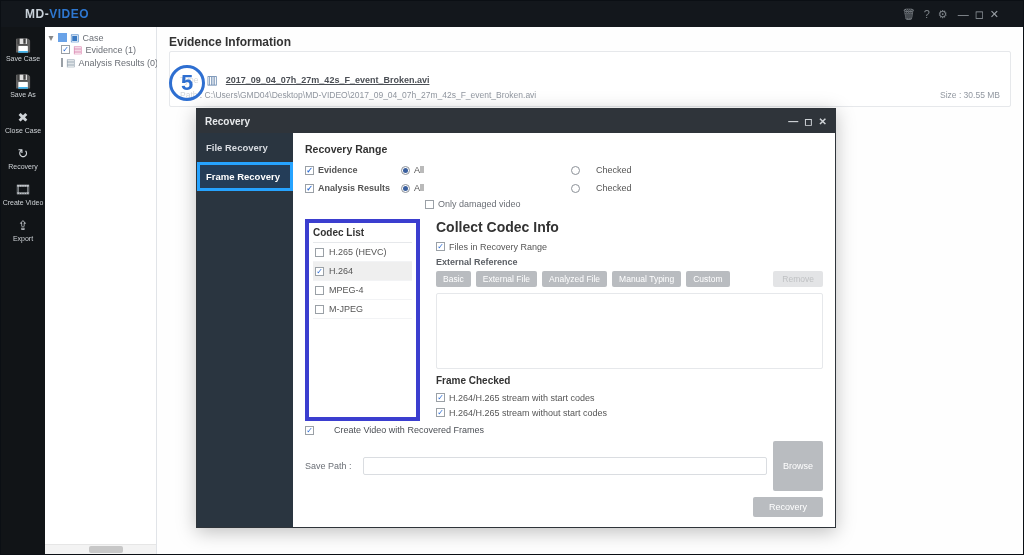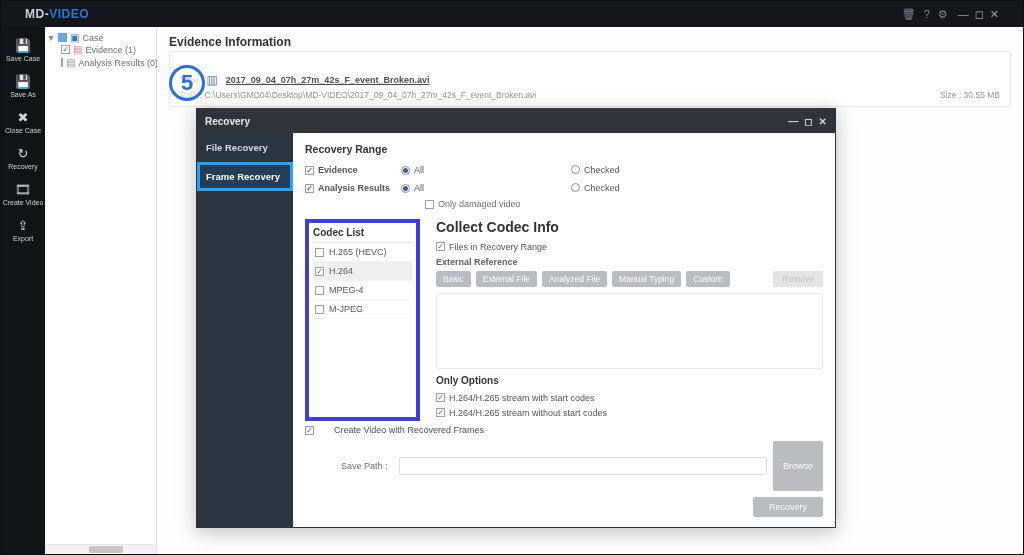--- a/index.html
+++ b/index.html
@@ -57,21 +57,21 @@
   .dlg-side { width:96px; background:#2a3540; color:#d7dbe0;}
   .dlg-side .sitem { padding:9px 9px; font-size:9.5px; font-weight:600; cursor:pointer;}
   .dlg-side .sitem.active { background:#243d58; outline:3px solid #26a3ff; outline-offset:-3px; color:#fff;}
   .dlg-panel { flex:1; padding:8px 12px 10px 12px; overflow:hidden; display:flex; flex-direction:column; position:relative;}
 
   .sect { font-size:10.5px; font-weight:700; color:#333; margin:2px 0 6px;}
   .rowline { display:flex; align-items:center; gap:10px; font-size:9px; color:#555; height:18px;}
   .rowline .rlabel { width:86px; font-weight:600; display:flex; align-items:center; gap:4px;}
   .rowline .rlabel .cb.check::after{color:#2b6cd4;}
   .rowline .col-all { width:160px; display:flex; align-items:center; gap:4px;}
-  .rowline .col-chk { display:flex; align-items:flex-start; gap:4px;}
+  .rowline .col-chk { display:flex; align-items:flex-end; gap:16px;}
   .radio { width:9px; height:9px; border:1px solid #8c9198; border-radius:50%; display:inline-flex; align-items:center; justify-content:center;}
   .radio.on::after { content:""; width:5px; height:5px; border-radius:50%; background:#3a5f9e; display:block;}
   .subopt { margin-left:120px; display:flex; align-items:center; gap:4px; font-size:9px; color:#6b6f76; height:14px;}
 
   
   .codec { display:flex; gap:16px; margin-top:8px; flex:1; min-height:0;}
   .codec-left { width:99px; }
   .codec-left .hdr { font-size:10px; font-weight:700; color:#333; padding-bottom:4px;}
   .codec-left .list { border-top:1px solid #e6e8eb;}
   .codec-left .li { display:flex; align-items:center; gap:5px; font-size:9px; padding:4px 2px; border-bottom:1px solid #f2f3f5;}
@@ -85,21 +85,21 @@
   .btnrow { display:flex; gap:5px; align-items:center;}
   .chip { background:#b9bcc0; color:#fff; font-size:8.5px; padding:3px 7px; border-radius:2px; cursor:pointer;}
   .rmv { margin-left:auto; background:#e3e4e6; color:#bfc1c3; font-size:8.5px; padding:3px 9px; border-radius:2px;}
   .refbox { margin-top:6px; height:76px; border:1px solid #e6e8eb; border-radius:2px; background:#fff;}
   .frmopt { margin-top:6px;}
   .frmopt .hdr2 { font-size:10px; font-weight:700; color:#333; margin-bottom:4px;}
 
   .dlg-bottom { margin-top:auto; padding-top:4px;}
   .create-line { display:flex; align-items:flex-end; gap:20px; font-size:9px; font-weight:400; color:#4b4f55;}
   .save-row { display:flex; align-items:center; gap:6px; margin-top:6px;}
-  .save-row .slabel { font-size:9px; color:#6b6f76; width:52px;margin-left:36px;}
+  .save-row .slabel { font-size:9px; color:#6b6f76; width:52px;}
   .save-row input { flex:1; height:18px; border:1px solid #dadde1; border-radius:2px; padding:0 4px; font-size:9px;}
   .btn { background:#b9bcc0; color:#fff; font-size:9px; padding:20px 10px; border-radius:2px; cursor:pointer;}
   .final { display:flex; justify-content:flex-end; margin-top:6px;}
 </style>
 </head>
 <body>
 
 <div class="app">
 
   <div class="titlebar">
@@ -269,21 +269,21 @@
               <span class="chip">Basic</span>
               <span class="chip">External File</span>
               <span class="chip">Analyzed File</span>
               <span class="chip">Manual Typing</span>
               <span class="chip">Custom</span>
               <span class="rmv">Remove</span>
             </div>
             <div class="refbox"></div>
 
             <div class="frmopt">
-              <div class="hdr2">Only Options</div>
+              <div class="hdr2">Frame Checked</div>
               <div class="line">
                   <span class="cb check"></span>
                   <span>H.264/H.265 stream with start codes</span>
                 </div>
               <div class="line">
                   <span class="cb check"></span>
                   <span>H.264/H.265 stream without start codes</span>
                 </div>
             </div>
           </div>

